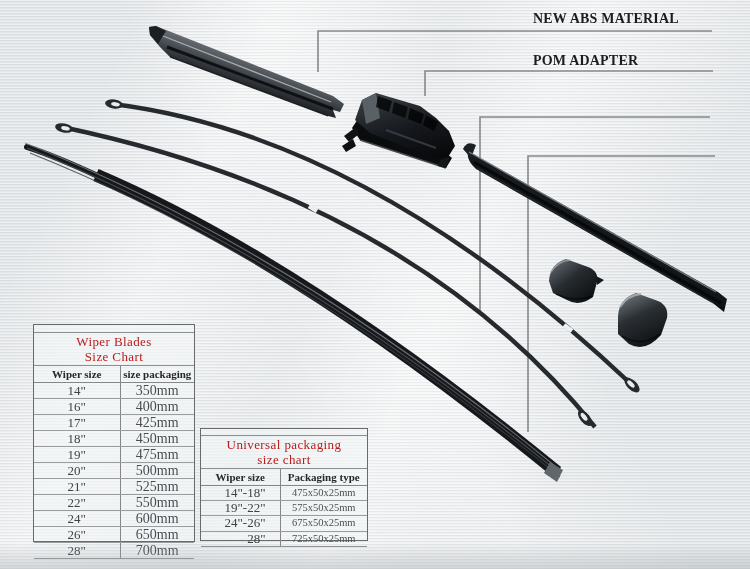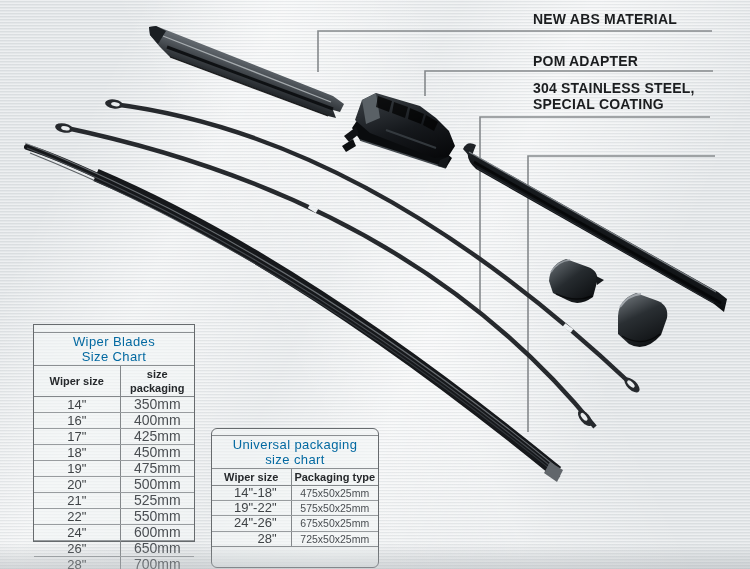--- a/index.html
+++ b/index.html
@@ -1,18 +1,18 @@
 <!DOCTYPE html>
 <html><head>
 <meta charset="utf-8">
 <style>
   html,body{margin:0;padding:0;}
   .stage{
     position:relative;width:750px;height:569px;overflow:hidden;
-    font-family:Liberation Sans, sans-serif;
+    font-family:Liberation Serif, serif;
     background:#e4e7e9;
   }
   
   .band1{position:absolute;inset:0;
     background:linear-gradient(116deg,
       rgba(255,255,255,0) 14%, rgba(255,255,255,.55) 28%,
       rgba(255,255,255,.18) 45%, rgba(255,255,255,.6) 58%,
       rgba(255,255,255,0) 78%);}
   .band2{position:absolute;inset:0;
     background:linear-gradient(64deg,
@@ -30,34 +30,34 @@
   
   .lbl{position:absolute;left:533px;color:#1b1d1f;font-weight:bold;
     font-size:14px;line-height:16px;letter-spacing:.2px;white-space:pre-line;}
   .lbl1{top:11px;} .lbl2{top:53px;} .lbl3{top:80px;width:180px;} .lbl4{top:133px;}
 
   
   .panel{position:absolute;border:1px solid #676b6e;background:rgba(243,246,247,.6);
     box-sizing:border-box;color:#3c4043;}
   .panel .padrow{border-bottom:1px solid #8b8f92;}
   .panel .ttl{text-align:center;border-bottom:1px solid #8b8f92;
-    font-size:13px;line-height:15px;letter-spacing:.4px;color:#0369a1;padding:1px 0;}
+    font-size:13px;line-height:15px;letter-spacing:.4px;color:#b91c1c;padding:1px 0;}
   .panel table{border-collapse:collapse;width:100%;table-layout:fixed;}
   .panel th{font-size:11px;font-weight:bold;color:#26292c;
     border-bottom:1px solid #83878a;height:14px;line-height:14px;}
   .panel td{border-bottom:1px solid #989c9f;text-align:center;overflow:hidden;}
   .panel th+th, .panel td+td{border-left:1px solid #83878a;}
   .panel tr:last-child td{border-bottom:1px solid #8b8f92;}
   #sizeChart{left:33px;top:324px;width:162px;height:218px;}
   #sizeChart .padrow{height:7px;}
   #sizeChart td{height:13px;line-height:13px;}
   #sizeChart td:first-child{font-size:13px;color:#3f4346;}
   #sizeChart td:last-child{font-size:14px;color:#4a4e52;}
   #sizeChart col.c1{width:86px;}
-  #packChart{left:211px;top:428px;width:168px;height:140px;border-radius:6px;}
+  #packChart{left:200px;top:428px;width:168px;height:113px;}
   #packChart .padrow{height:6px;}
   #packChart td{height:12.2px;line-height:12px;}
   #packChart td:first-child{font-size:13px;color:#3f4346;text-align:right;padding-right:14px;}
   #packChart td:last-child{font-size:10.5px;color:#4a4e52;}
   #packChart col.c1{width:79px;}
 </style>
 </head>
 <body>
 
 <div class="stage">
@@ -176,21 +176,20 @@
     </g>
     <g>
       <path d="M618,316 Q619,299 636,293 L658,301 Q669,306 667,318 L661,335 Q645,353 629,344 L618,334 Z" fill="url(#gCap2)"></path>
       <path d="M620,307 Q628,295 641,294" stroke="#a5abb0" stroke-width="1.8" fill="none" opacity=".95"></path>
       <path d="M622,336 Q642,348 660,334" stroke="#000" stroke-width="1.4" fill="none" opacity=".6"></path>
     </g>
   </svg>
 
   <div class="lbl lbl1">NEW ABS MATERIAL</div>
   <div class="lbl lbl2">POM ADAPTER</div>
-  <div class="lbl lbl3">304 STAINLESS STEEL, SPECIAL COATING</div>
 
   <div class="panel" id="sizeChart">
     <div class="padrow"></div>
     <div class="ttl">
       <div>Wiper Blades</div>
       <div>Size Chart</div>
     </div>
     <table>
       <colgroup>
           <col class="c1">

